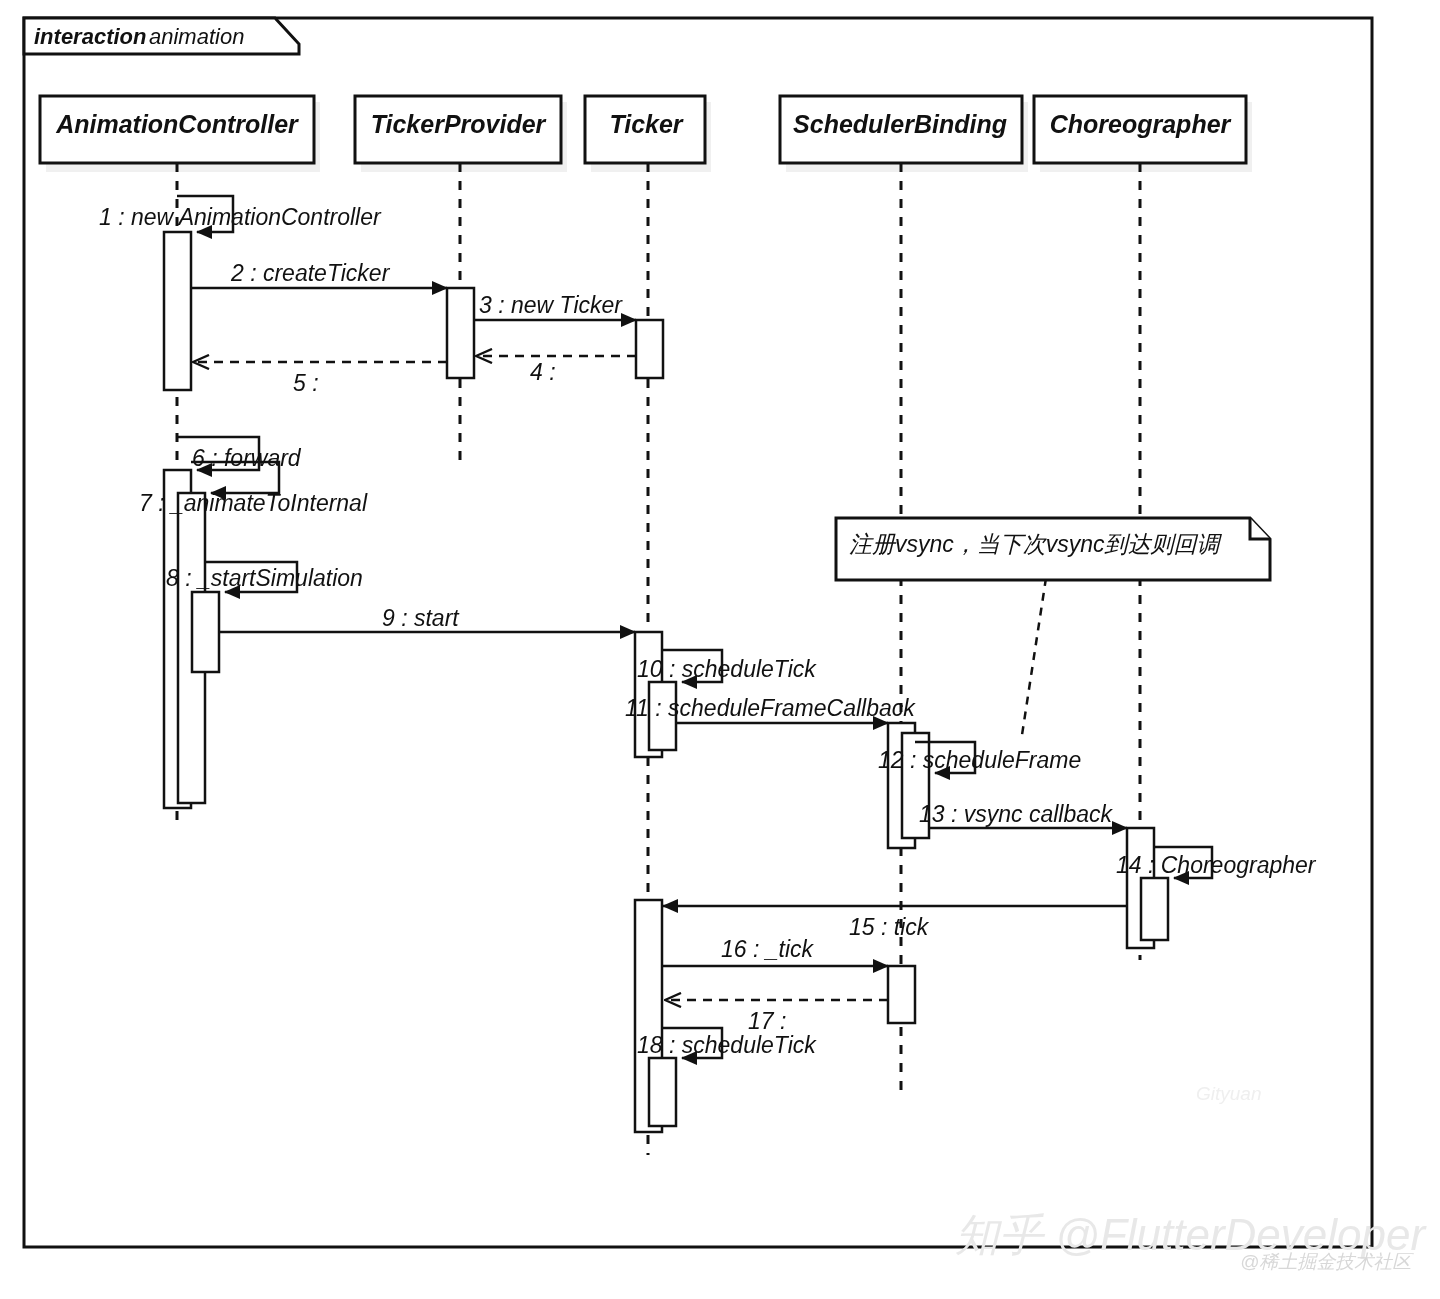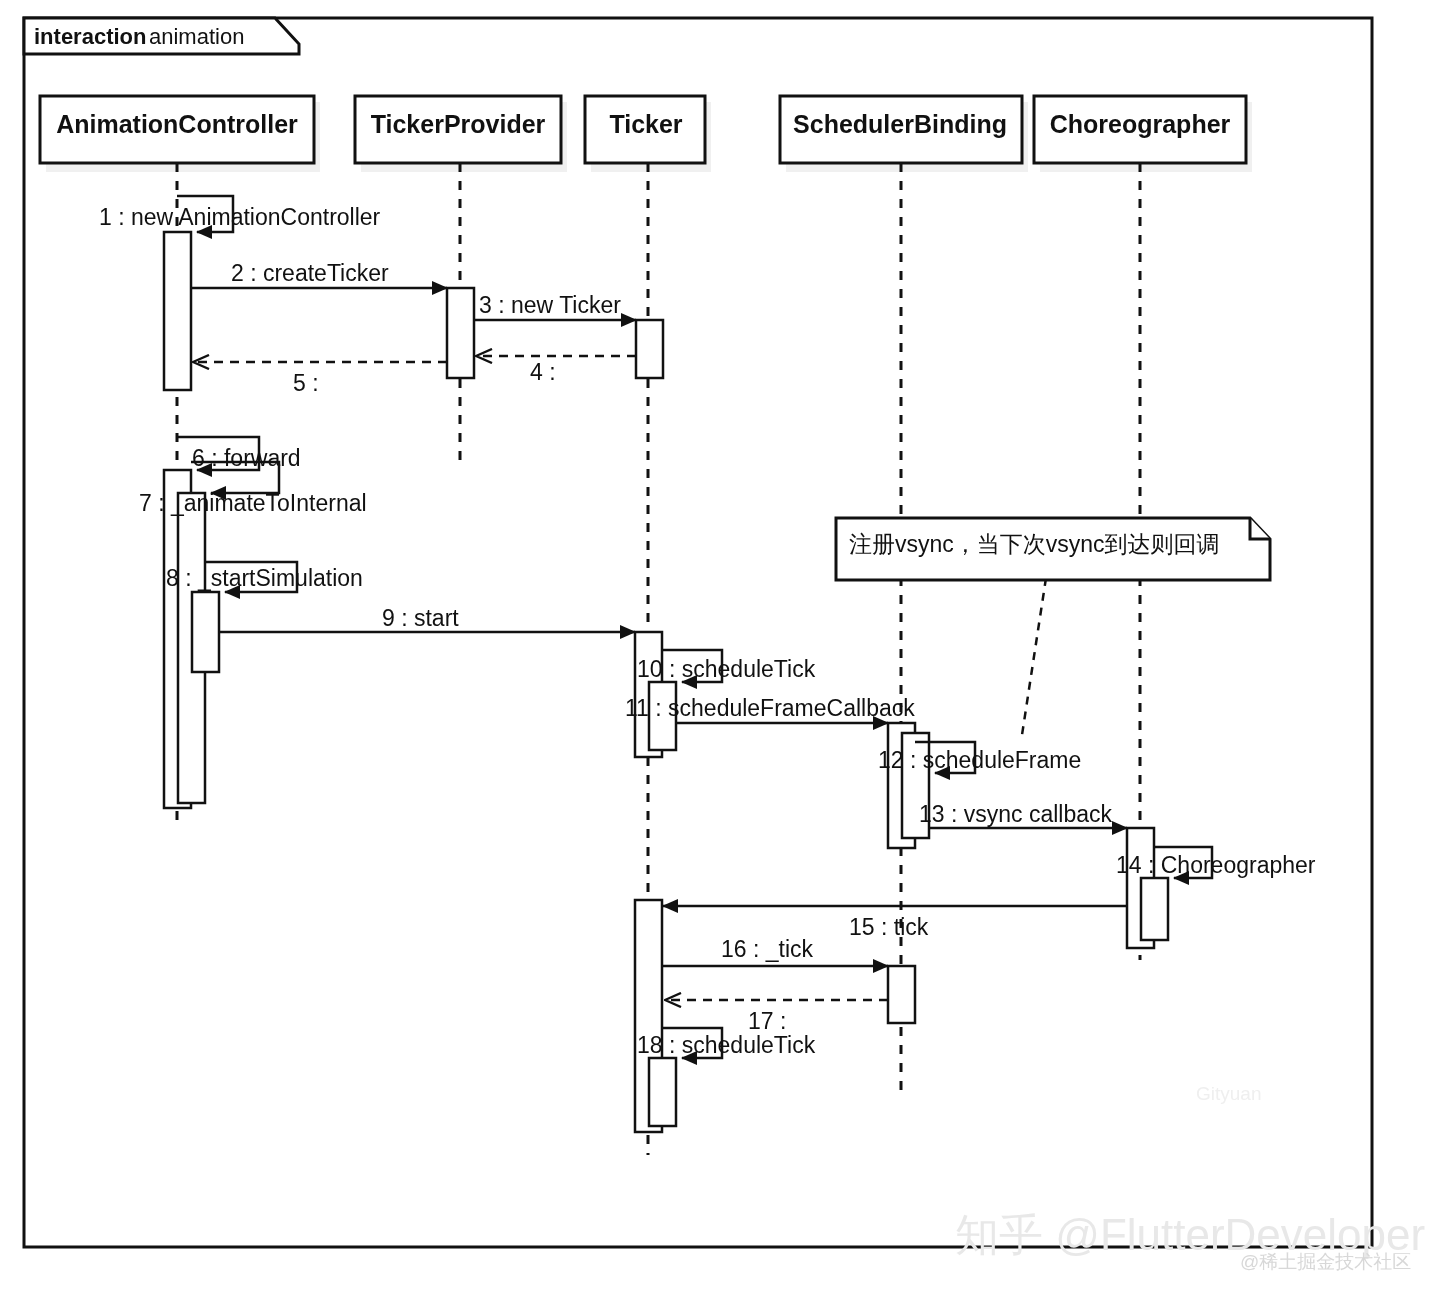--- a/index.html
+++ b/index.html
@@ -10,20 +10,21 @@
   body {
     width: 1440px;
     height: 1299px;
     font-family: "Liberation Sans", sans-serif;
     overflow: hidden;
   }
   #diagram-root {
     position: relative;
     width: 1440px;
     height: 1163px;
+    font-style: italic;
   }
   svg.uml {
     display: block;
     width: 1440px;
     height: 1299px;
     background: #ffffff;
   }
   .frame-border      { fill: none; stroke: #111111; stroke-width: 3; }
   .tab-shape         { fill: #ffffff; stroke: #111111; stroke-width: 3; }
   .lifeline-box      { fill: #ffffff; stroke: #111111; stroke-width: 3; }

